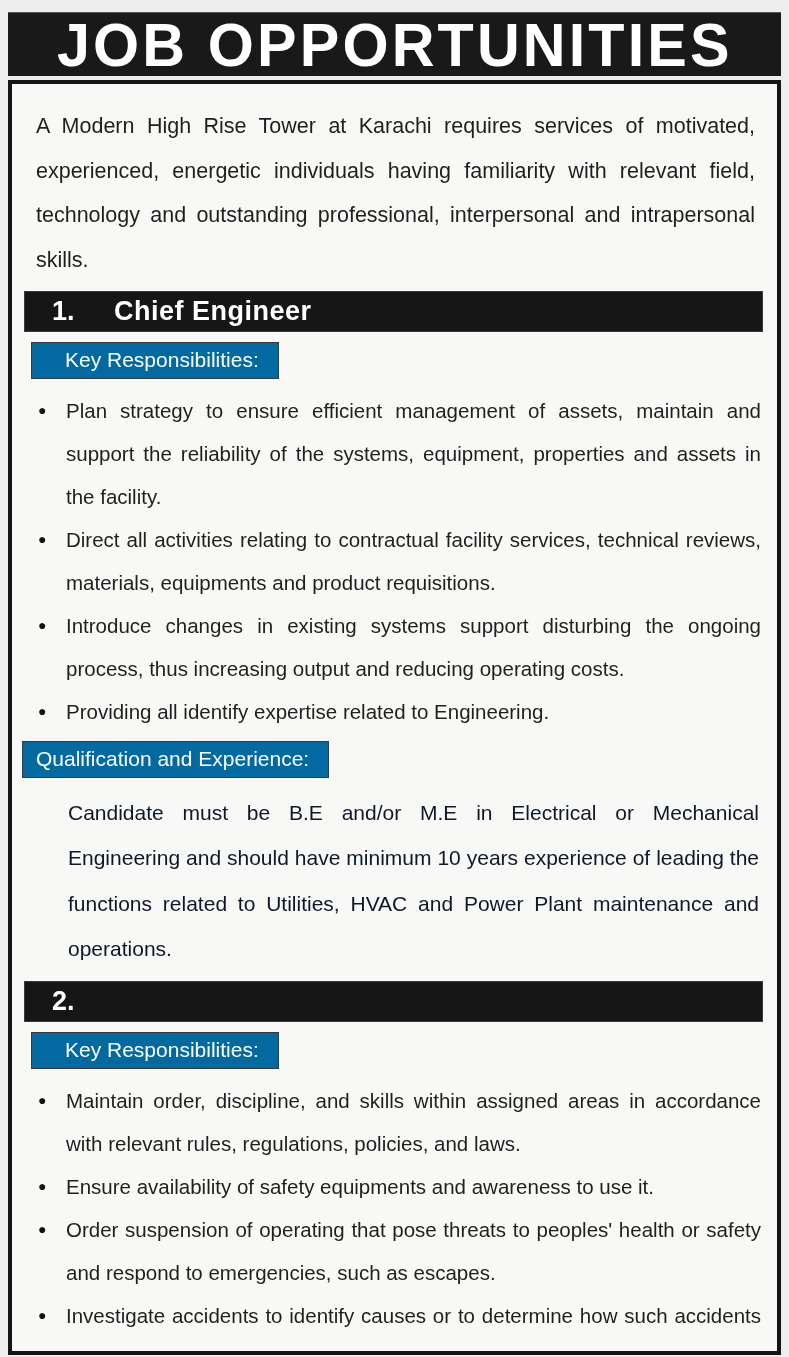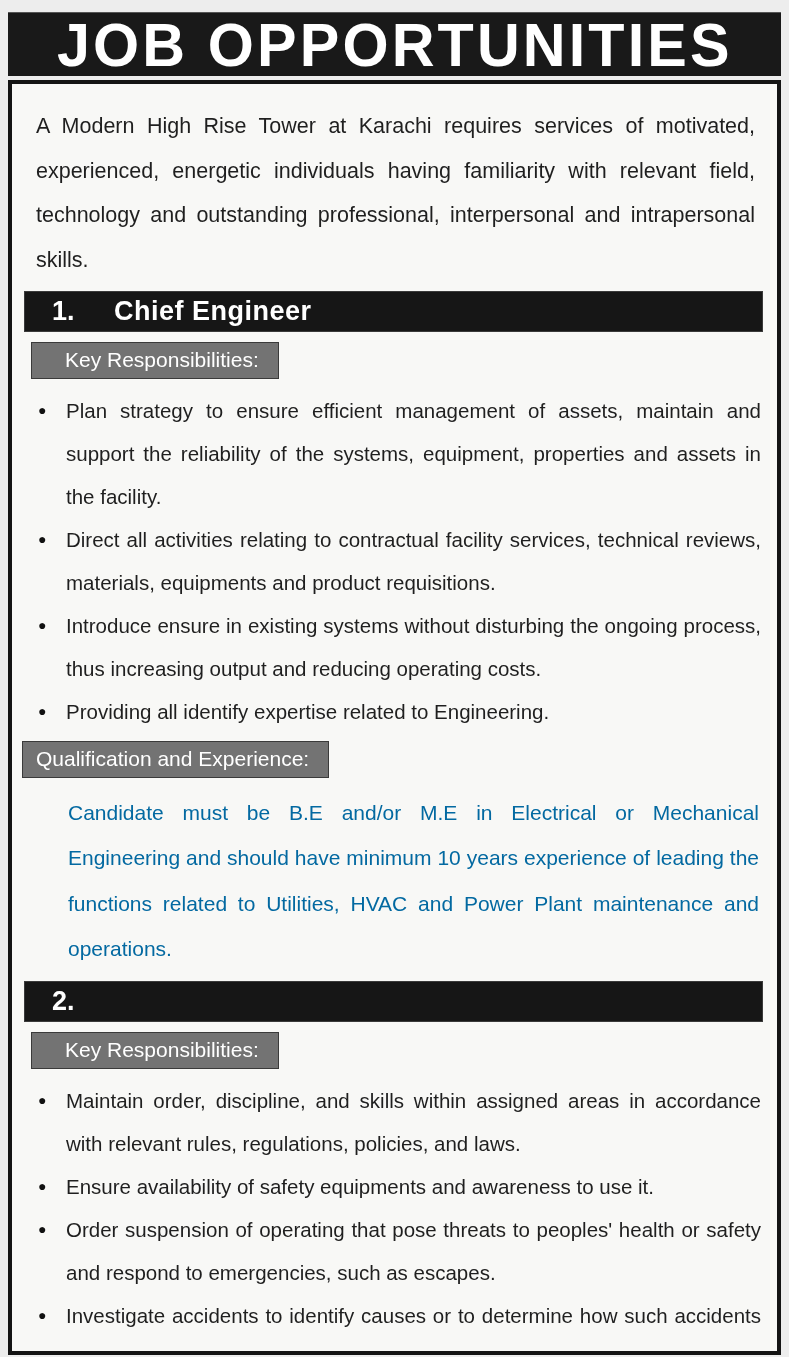--- a/index.html
+++ b/index.html
@@ -67,21 +67,21 @@
     width: 62px;
   }
   .section-bar .sec-title {
     font-size: 27px;
     font-weight: 700;
     letter-spacing: 0.5px;
     text-align: center;
   }
   .black-label {
     display: inline-block;
-    background: #737373;
+    background: #0369a1;
     color: #ffffff;
     font-size: 21px;
     font-weight: 400;
     padding: 6px 20px 7px 14px;
     box-shadow: 0 0 0 1px #3a3a3a inset;
     margin: 2px 0 6px 0;
   }
   .black-label.indented {
     margin-left: 9px;
     padding-left: 34px;
@@ -105,21 +105,21 @@
     color: #111;
   }
   ul.bullets .li-text {
     flex: 1;
     text-align: justify;
   }
   .qual-text {
     margin: 6px 6px 10px 46px;
     font-size: 21px;
     line-height: 2.15;
-    color: #0369a1;
+    color: #0f172a;
     text-align: justify;
   }
 </style>
 </head>
 <body>
 
 <div class="page">
 
   <div class="title-bar">
     <h1>JOB OPPORTUNITIES</h1>
@@ -141,21 +141,21 @@
         <li>
           <span class="bullet">●</span>
           <span class="li-text">Plan strategy to ensure efficient management of assets, maintain and support the reliability of the systems, equipment, properties and assets in the facility.</span>
         </li>
         <li>
           <span class="bullet">●</span>
           <span class="li-text">Direct all activities relating to contractual facility services, technical reviews, materials, equipments and product requisitions.</span>
         </li>
         <li>
           <span class="bullet">●</span>
-          <span class="li-text">Introduce ensure in existing systems without disturbing the ongoing process, thus increasing output and reducing operating costs.</span>
+          <span class="li-text">Introduce changes in existing systems support disturbing the ongoing process, thus increasing output and reducing operating costs.</span>
         </li>
         <li>
           <span class="bullet">●</span>
           <span class="li-text">Providing all identify expertise related to Engineering.</span>
         </li>
       </ul>
 
       <div class="black-label">Qualification and Experience:</div>
 
       <p class="qual-text">Candidate must be B.E and/or M.E in Electrical or Mechanical Engineering and should have minimum 10 years experience of leading the functions related to Utilities, HVAC and Power Plant maintenance and operations.</p>

